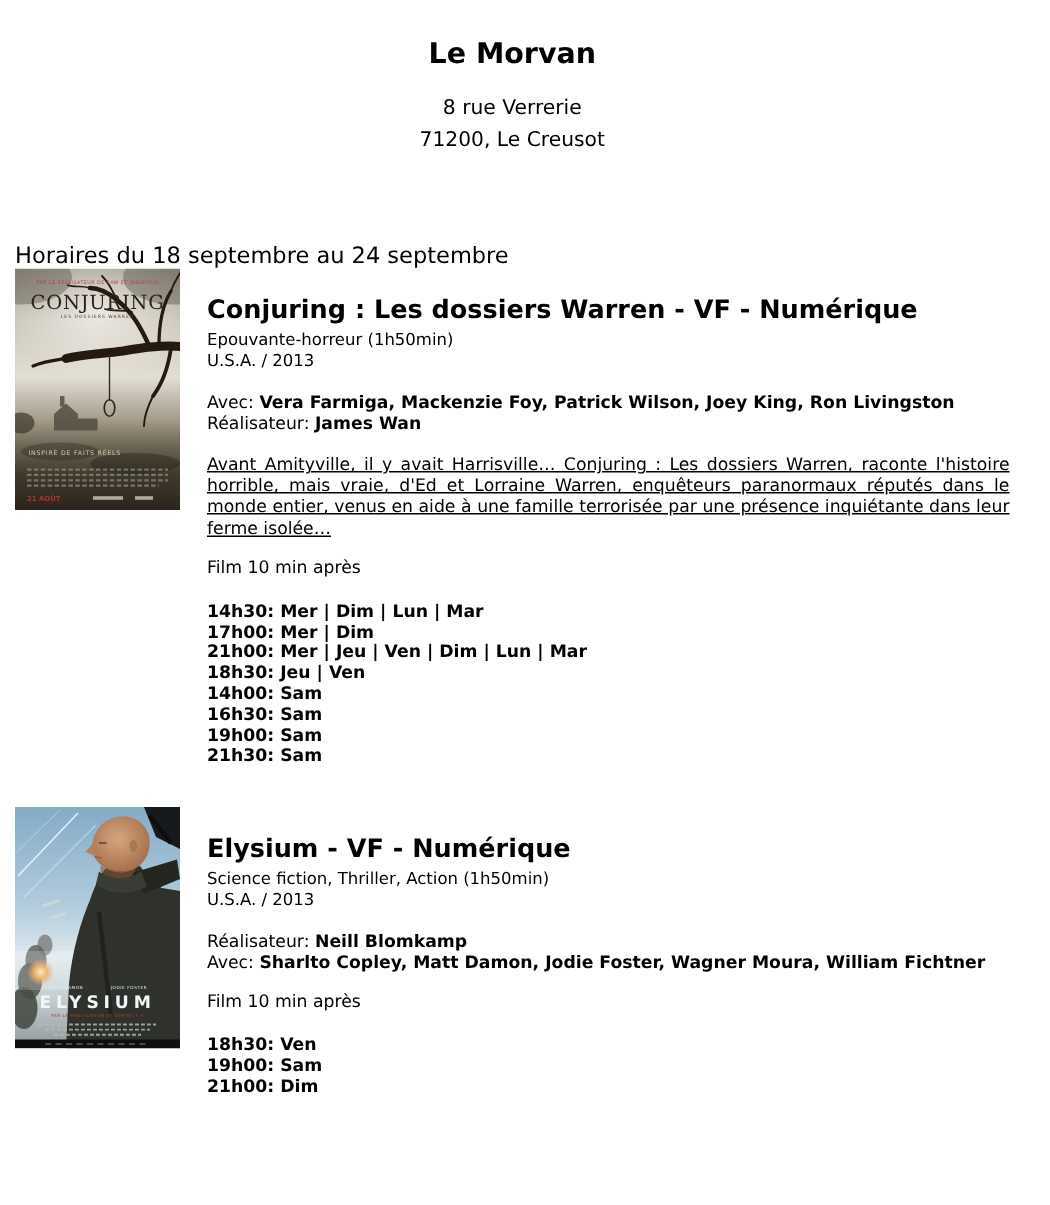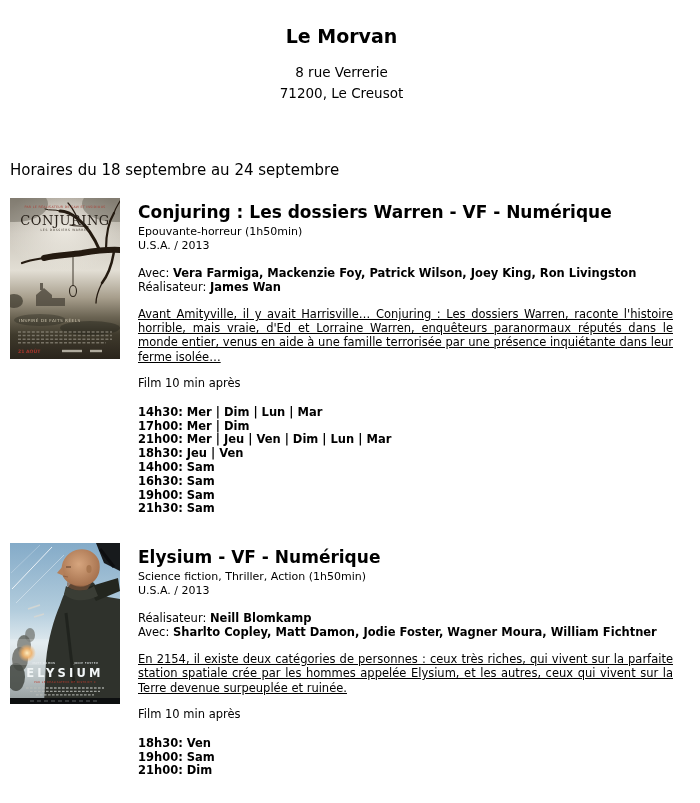--- a/index.html
+++ b/index.html
@@ -9,29 +9,29 @@
     color:#000;overflow:hidden;
   }
   .page{box-sizing:border-box;width:700px;padding:27px 27px 0 10px;}
 
   
   .cinema-header{text-align:center;}
   .cinema-name{font-size:19px;font-weight:bold;line-height:1;margin:0 0 16px 0;}
   .cinema-address{font-size:13.5px;line-height:21px;}
 
   
-  .horaires{margin-top:57px;font-size:15px;line-height:18px;margin-bottom:19px;}
+  .horaires{margin-top:57px;font-size:15px;line-height:18px;}
 
   
   .film{display:flex;align-items:flex-start;}
   .film + .film{margin-top:27px;}
   .poster{flex:0 0 110px;width:110px;height:161px;margin-right:18px;overflow:hidden;text-align:center;}
   .poster svg{display:block;width:110px;height:161px;}
   .film-body{flex:1 1 auto;min-width:0;}
-  .film-title{font-size:17px;font-weight:bold;line-height:21px;margin:4px 0 2px 0;}
+  .film-title{font-size:17px;font-weight:bold;line-height:21px;margin:18px 0 2px 0;}
   .meta{font-size:11px;line-height:14px;}
   .credits{margin-top:13px;font-size:11.5px;line-height:14px;}
   .credits b{font-weight:bold;}
   .synopsis{margin:13px 0 0 0;font-size:11.5px;line-height:14.2px;text-align:justify;text-decoration:underline;}
   .note{margin-top:12px;font-size:11.5px;line-height:14px;}
   .showtimes{margin-top:16px;}
   .showtime{font-size:11.5px;line-height:13.8px;font-weight:bold;}
 </style>
 </head>
 <body>
@@ -213,21 +213,20 @@
       </svg>
     </div>
     <div class="film-body">
       <h2 class="film-title">Elysium - VF - Numérique</h2>
       <div class="meta">Science fiction, Thriller, Action (1h50min)</div>
       <div class="meta">U.S.A. / 2013</div>
       <div class="credits">
         <div><span>Réalisateur:</span> <b>Neill Blomkamp</b></div>
         <div><span>Avec:</span> <b>Sharlto Copley, Matt Damon, Jodie Foster, Wagner Moura, William Fichtner</b></div>
       </div>
-      <p class="synopsis">En 2154, il existe deux catégories de personnes : ceux très riches, qui vivent sur la parfaite station spatiale crée par les hommes appelée Elysium, et les autres, ceux qui vivent sur la Terre devenue surpeuplée et ruinée.</p>
       <div class="note">Film 10 min après</div>
       <div class="showtimes">
         <div class="showtime">18h30: Ven</div>
         <div class="showtime">19h00: Sam</div>
         <div class="showtime">21h00: Dim</div>
       </div>
     </div>
   </section>
 
 </div>

